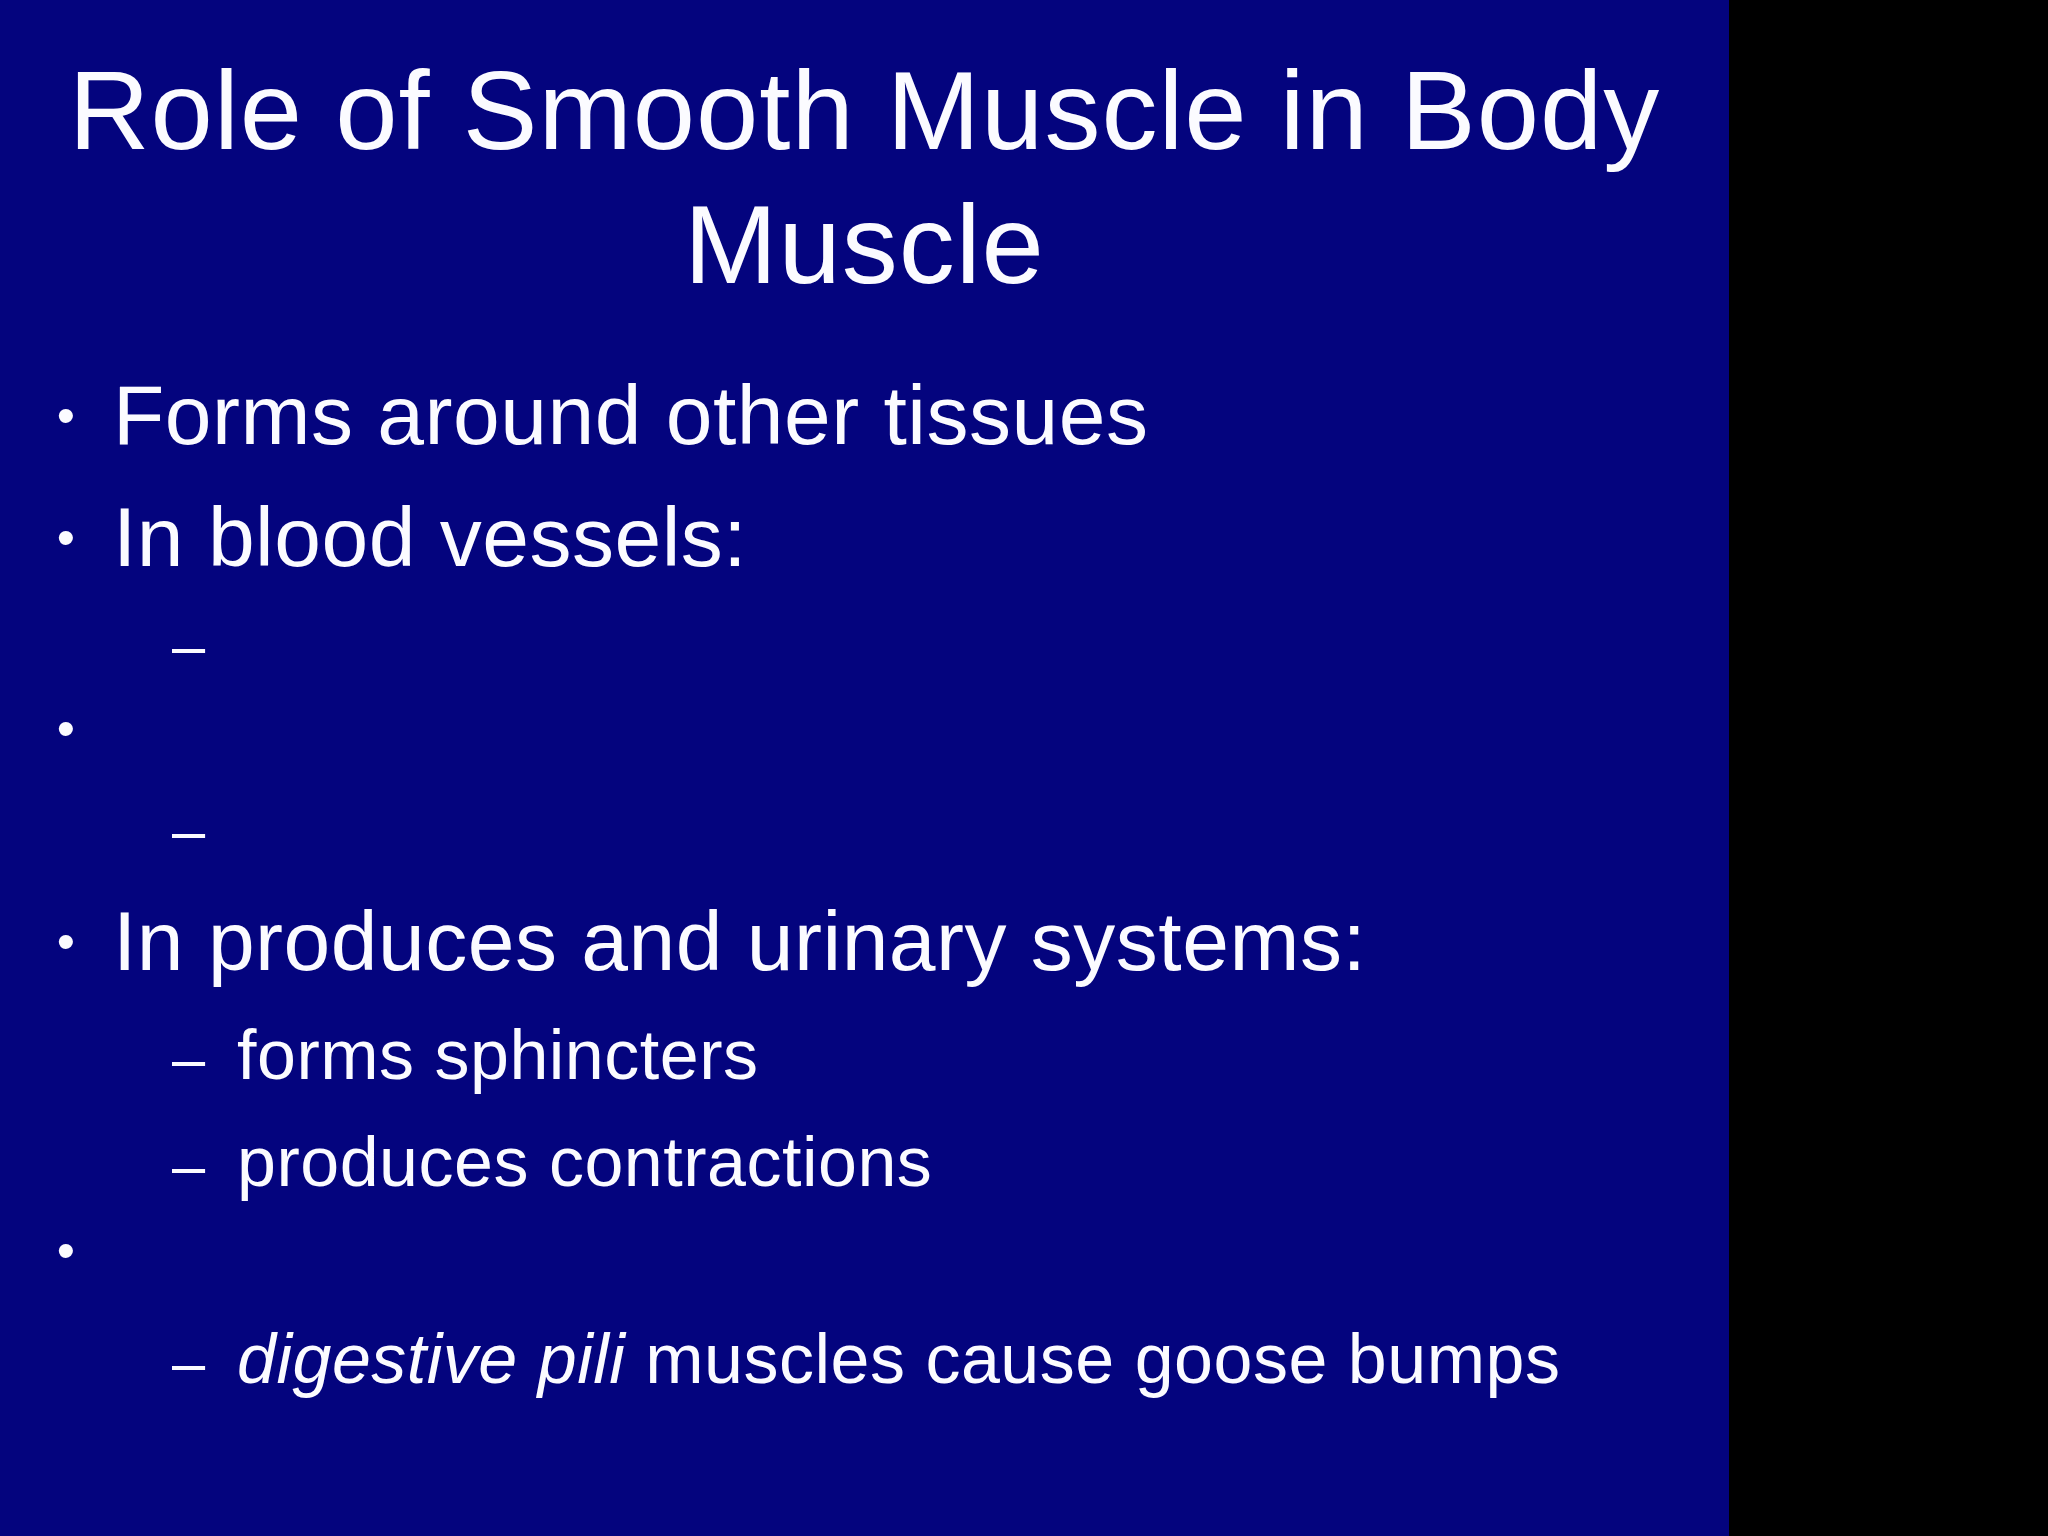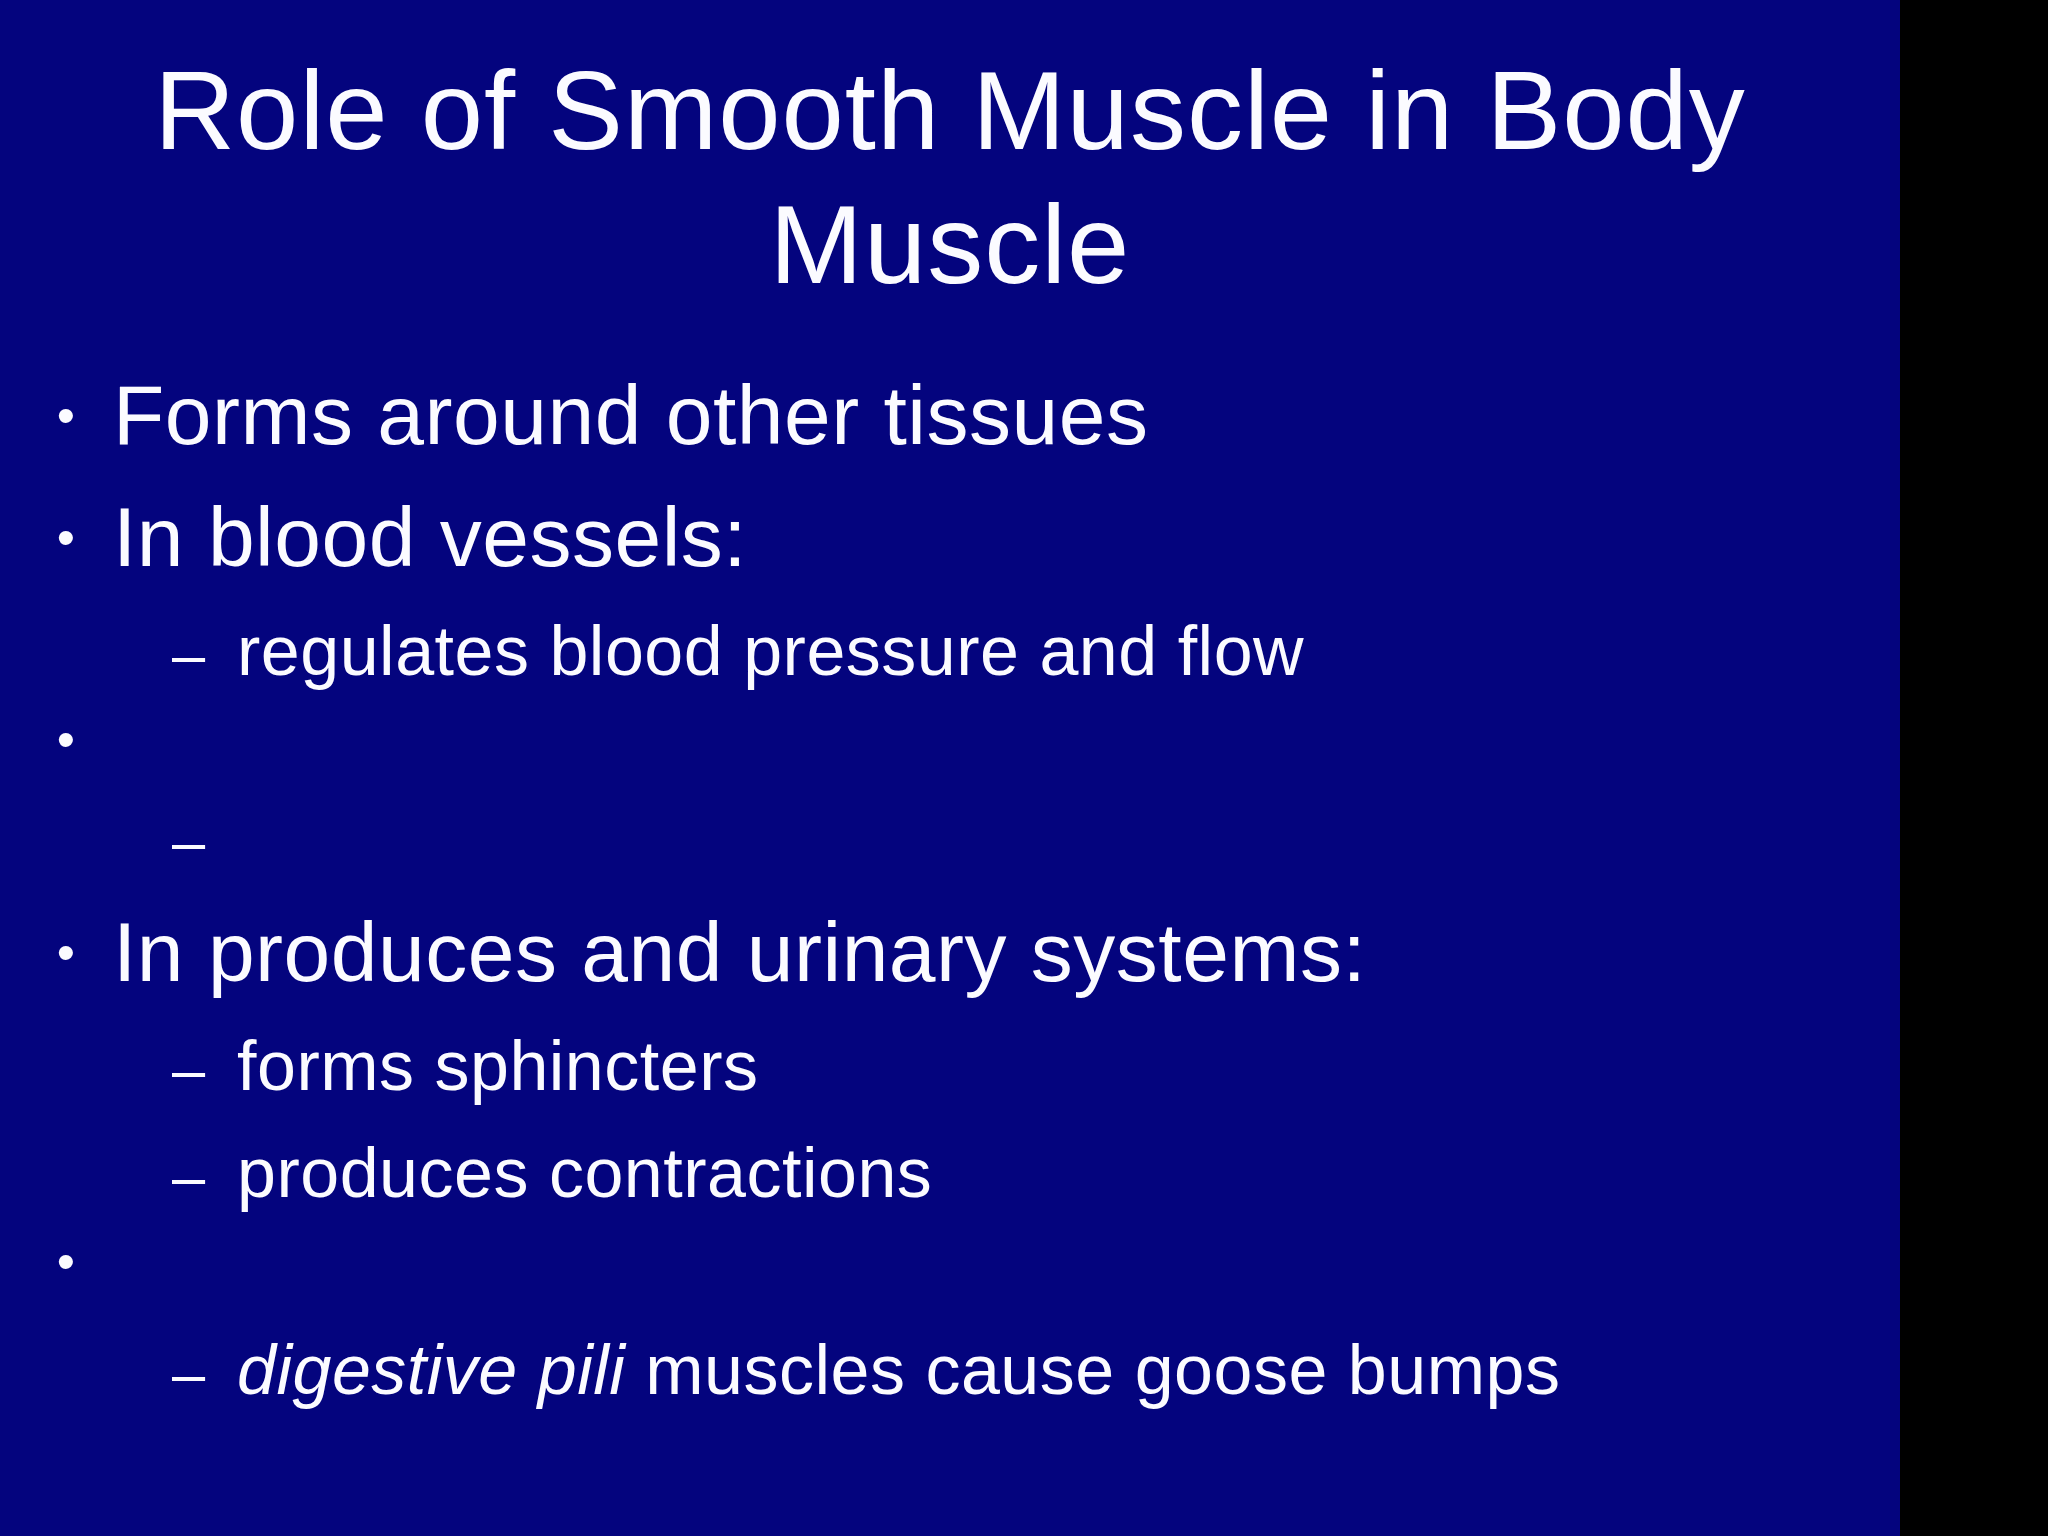--- a/index.html
+++ b/index.html
@@ -2,21 +2,21 @@
 <html><head>
 <meta charset="utf-8">
 <style>
   html, body {
     margin: 0;
     padding: 0;
     background: #000;
   }
   .slide {
     position: relative;
-    width: 1900px;
+    width: 1729px;
     height: 1536px;
     background: #04047E;
     font-family: "Liberation Sans", sans-serif;
     color: #FBFBFF;
     overflow: hidden;
     box-sizing: border-box;
   }
   .title {
     padding-top: 44px;
     text-align: center;
@@ -86,21 +86,20 @@
     <div class="row level1">
       <span class="marker">•</span>
       <span class="text">Forms around other tissues</span>
     </div>
     <div class="row level1">
       <span class="marker">•</span>
       <span class="text">In blood vessels:</span>
     </div>
     <div class="row level2">
       <span class="marker">–</span>
-      <span class="text">regulates blood pressure and flow</span>
     </div>
     <div class="row level1">
       <span class="marker">•</span>
     </div>
     <div class="row level2">
       <span class="marker">–</span>
     </div>
     <div class="row level1">
       <span class="marker">•</span>
       <span class="text">In produces and urinary systems:</span>

